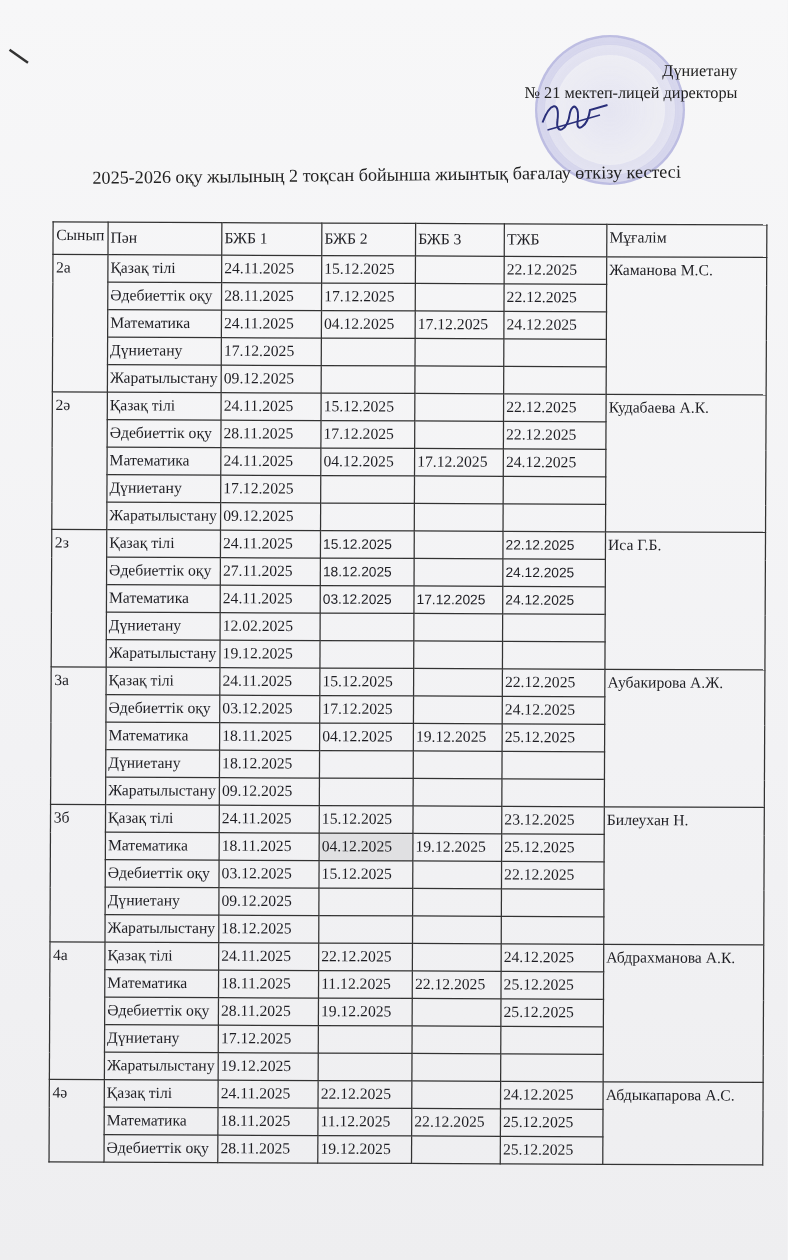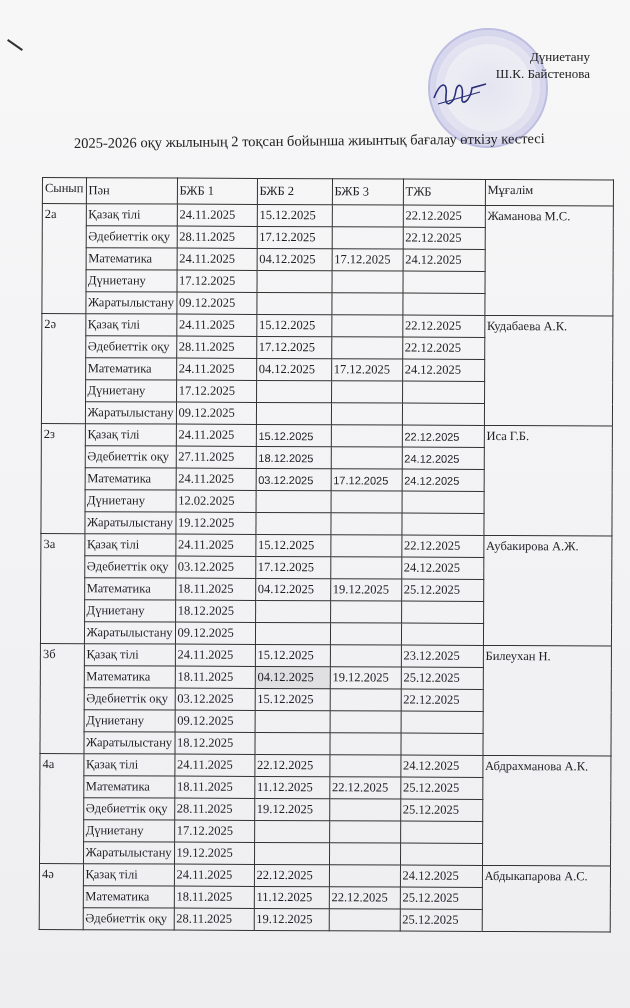--- a/index.html
+++ b/index.html
@@ -73,21 +73,21 @@
   <div class="stroke-mark"></div>
 
   <div class="stamp"></div>
   <svg class="signature" viewBox="0 0 60 32">
     <path d="M4 20 C10 4, 18 2, 16 18 C14 30, 24 28, 26 12 C28 4, 34 6, 32 20 C31 28, 40 24, 42 10 L56 6" fill="none" stroke="#2a2f7a" stroke-width="1.6"></path>
     <path d="M8 26 L50 14" fill="none" stroke="#2a2f7a" stroke-width="1.2"></path>
   </svg>
 
   <div class="approval">
     <div>Дүниетану</div>
-    <div>Ш.К. Байстенова</div>
+    <div>№ 21 мектеп-лицей  директоры</div>
   </div>
 
   <div class="title">2025-2026 оқу жылының 2 тоқсан бойынша жиынтық бағалау өткізу кестесі</div>
 
   <table class="sched">
     <thead>
       <tr>
         <th class="c-class" style="vertical-align:middle;padding-top:0">Сынып</th>
         <th class="c-subj">Пән</th>
         <th class="c-d1" style="text-align:left">БЖБ 1</th>

